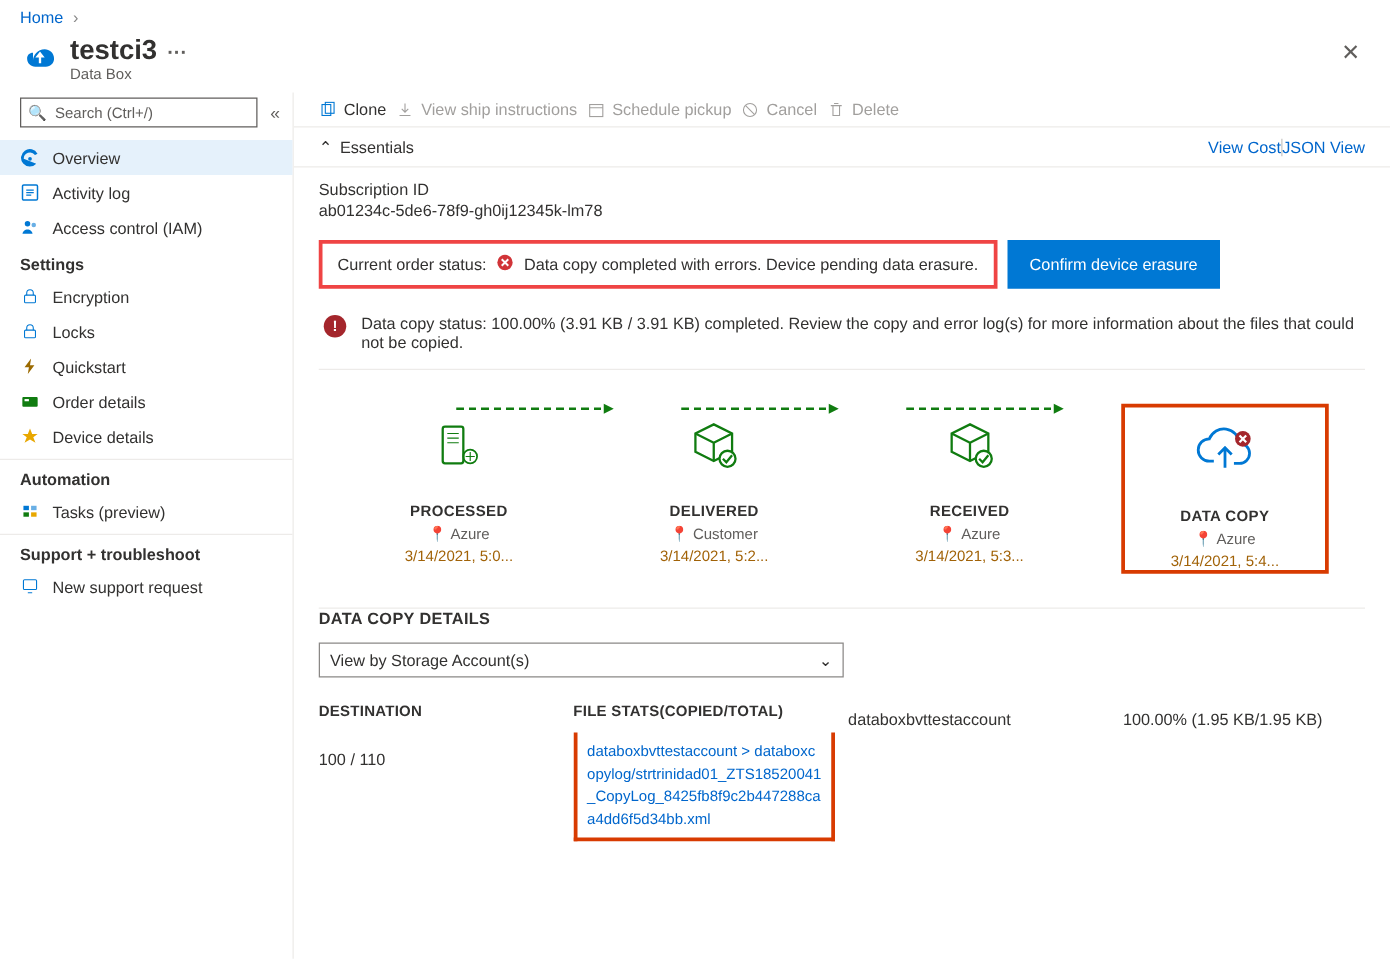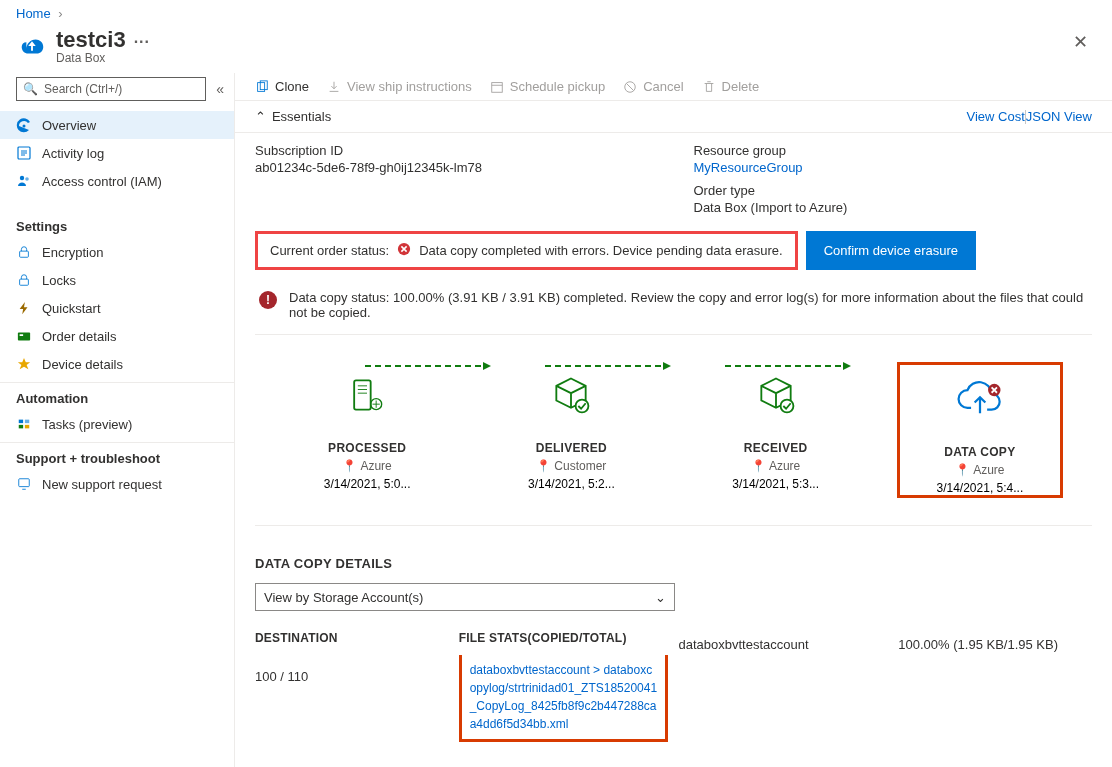--- a/index.html
+++ b/index.html
@@ -16,27 +16,27 @@
 .header-sub { font-size: 12px; color: #605e5c; margin-top:-2px;}
 .header-dots { margin-left: 8px; color: #605e5c; font-size:16px; cursor:pointer; line-height:22px;}
 .header-close { margin-left: auto; font-size: 18px; color: #605e5c; cursor: pointer; padding:4px 8px;}
 
 .body { display: flex; height: calc(100% - 70px); }
 .sidebar { width: 235px; border-right: 1px solid #edebe9; display:flex; flex-direction:column; padding-bottom:8px;}
 .search-row { display:flex; align-items:center; padding: 4px 10px 10px 16px;}
 .search-box { flex:1; border:1px solid #605e5c; height:24px; display:flex; align-items:center; padding:0 6px; font-size:12px; color:#605e5c;}
 .collapse-btn { margin-left:10px; color:#605e5c; cursor:pointer; font-size:14px;}
 .nav-section-label { font-size:13px; font-weight:600; color:#323130; padding:8px 16px 4px; border-top:1px solid #edebe9; margin-top:4px;}
-.nav-section-label.first { border-top:none; margin-top:16px;}
+.nav-section-label.first { border-top:none; margin-top:0;}
 .nav-item { display:flex; align-items:center; padding:6px 16px; cursor:pointer; font-size:13px;}
 .nav-item.active { background:#e5f1fb;}
 .nav-item .icon { width:16px; height:16px; margin-right:10px; display:flex; align-items:center; justify-content:center;}
 
 .main { flex:1; overflow-y:auto; padding:0 0 20px 0;}
-.toolbar { display:flex; align-items:center; padding:6px 20px; border-bottom:1px solid #edebe9; gap:18px;}
+.toolbar { display:flex; align-items:center; padding:6px 20px; border-bottom:1px solid #edebe9; gap:8px;}
 .tb-btn { display:flex; align-items:center; gap:6px; cursor:pointer; color:#323130; font-size:13px;}
 .tb-btn.disabled { color:#a19f9d; cursor:default;}
 .tb-btn .ic { width:14px; height:14px; display:flex; align-items:center; justify-content:center;}
 
 .essentials-bar { display:flex; align-items:center; padding:8px 20px; border-bottom:1px solid #edebe9;}
 .essentials-bar .lbl { font-size:13px; }
 .essentials-bar .right-links { margin-left:auto; display:flex; gap:0; align-items:center;}
 .divider { width:1px; height:14px; background:#c8c6c4;}
 
 .essentials-grid { display:flex; padding:10px 20px 6px; gap:40px;}
@@ -52,25 +52,25 @@
 .alert-row { margin:10px 20px 0; padding:10px 4px 14px; border-bottom:1px solid #edebe9; display:flex; align-items:flex-start; gap:12px; font-size:13px;}
 .alert-ic { width:18px; height:18px; border-radius:50%; background:#a4262c; color:#fff; display:flex; align-items:center; justify-content:center; font-weight:bold; font-size:12px; flex-shrink:0; margin-top:1px;}
 
 .timeline { display:flex; align-items:flex-start; justify-content:space-around; padding:30px 30px 10px; position:relative;}
 .tl-step { display:flex; flex-direction:column; align-items:center; width:160px; text-align:center; position:relative;}
 .tl-icon-wrap { height:60px; display:flex; align-items:center; justify-content:center;}
 .tl-conn { position:absolute; top:30px; height:2px; background:repeating-linear-gradient(90deg, #107c10 0 6px, transparent 6px 10px); z-index:0;}
 .tl-conn::after { content:""; position:absolute; right:-6px; top:-3px; border-left:8px solid #107c10; border-top:4px solid transparent; border-bottom:4px solid transparent;}
 .tl-title { font-weight:700; font-size:12px; letter-spacing:0.3px; margin-top:16px;}
 .tl-loc { font-size:12px; color:#605e5c; margin-top:4px; display:flex; align-items:center; gap:3px; justify-content:center;}
-.tl-date { font-size:12px; color:#000000; margin-top:4px;}
+.tl-date { font-size:12px; color:#a16207; margin-top:4px;}
 .tl-step.hl { outline:3px solid #d83b01; padding:0;}
 .tl-step.hl .tl-icon-wrap { margin-top:4px;}
 
-.details { margin:20px 20px 0; border-top:1px solid #edebe9; padding-top:30px;}
+.details { margin:20px 20px 0; border-top:1px solid #edebe9; padding-top:0;}
 .details-title { font-weight:700; font-size:13px; letter-spacing:0.3px;}
 .dropdown { margin-top:12px; border:1px solid #8a8886; height:28px; width:420px; display:flex; align-items:center; padding:0 8px; justify-content:space-between; font-size:13px; cursor:pointer;}
 .tbl { margin-top:20px; display:grid; grid-template-columns: 1.2fr 1.3fr 1.3fr 1.2fr; gap:0 10px;}
 .th { font-weight:700; font-size:12px; letter-spacing:0.2px; padding-bottom:18px;}
 .td { font-size:13px; padding:6px 0;}
 .log-cell { border:3px solid #d83b01; padding:6px 8px; margin-top:-8px;}
 .log-link { color:#0066cc; font-size:12px; line-height:1.5; word-break:break-all;}
 </style>
 </head>
 <body>
@@ -260,30 +260,20 @@
       </div>
     </div>
 
     <div class="essentials-grid">
       <div class="ess-col">
         <div class="ess-row">
             <div class="k">Subscription ID</div>
             <div class="v">ab01234c-5de6-78f9-gh0ij12345k-lm78</div>
           </div>
       </div>
-      <div class="ess-col">
-        <div class="ess-row">
-            <div class="k">Resource group</div>
-            <div class="v link">MyResourceGroup</div>
-          </div>
-        <div class="ess-row">
-            <div class="k">Order type</div>
-            <div class="v">Data Box (Import to Azure)</div>
-          </div>
-      </div>
     </div>
 
     <div class="status-row">
       <div class="status-box">
         <span>Current order status:</span>
         <span><svg width="14" height="14" viewBox="0 0 16 16">
               <circle cx="8" cy="8" r="7" fill="#d13438"></circle>
               <path stroke="#fff" stroke-width="1.8" d="M5 5l6 6M11 5l-6 6"></path>
             </svg></span>
         <span>Data copy completed with errors. Device pending data erasure.</span>

